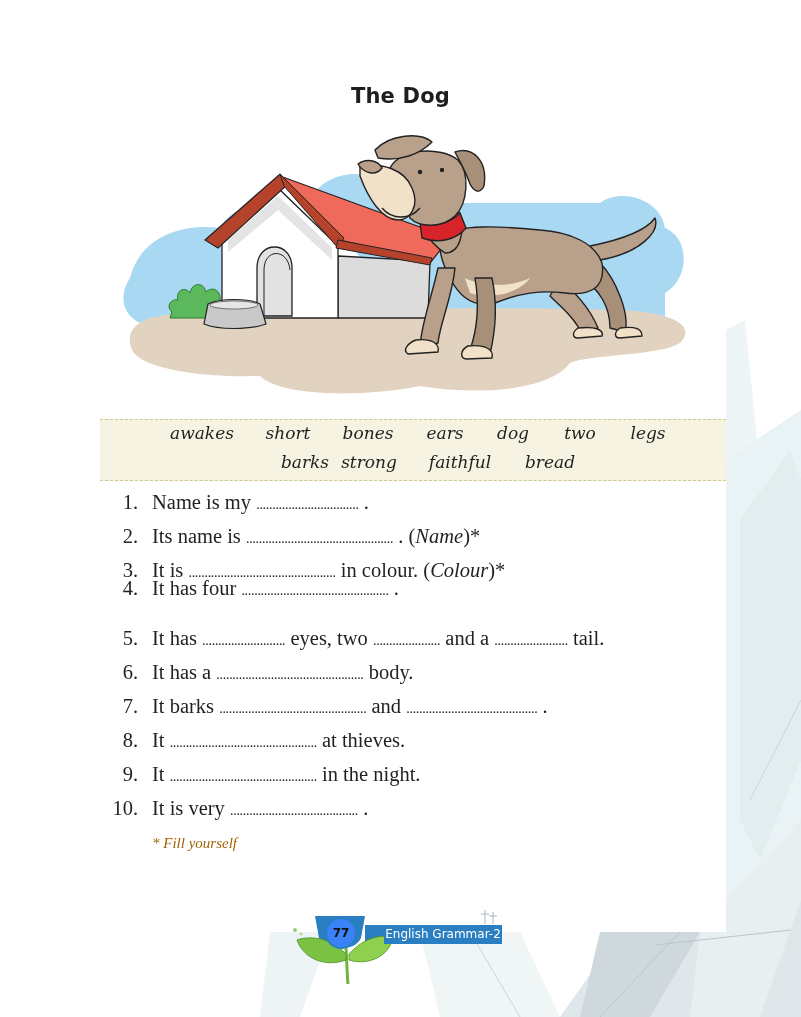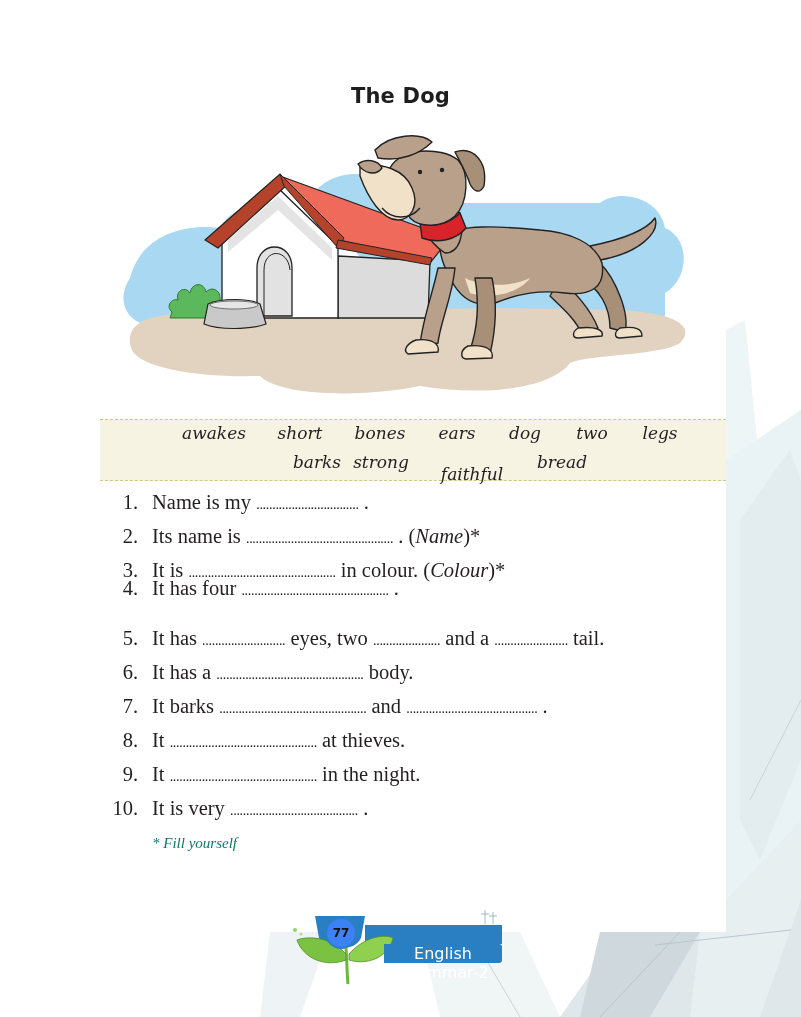--- a/index.html
+++ b/index.html
@@ -21,53 +21,52 @@
     font-weight: 700; font-size: 21px; letter-spacing: 0.2px; color: #1e1e1e;
     z-index: 3;
   }
   .illustration { position: absolute; left: 120px; top: 128px; width: 580px; height: 280px; z-index: 3; }
   .word-box {
     position: absolute; left: 100px; top: 419px; width: 626px; height: 60px;
     background: #f6f3e2;
     border-top: 1.5px dashed #cfc88c; border-bottom: 1.5px dashed #cfc88c;
     z-index: 3;
   }
-  .word-row { position: absolute; left: 16px; width: 100%; height: 24px; text-align: center; }
+  .word-row { position: absolute; left: 4px; width: 100%; height: 24px; text-align: center; }
   .word {
     position: absolute; font-style: italic; font-size: 17px; color: #231f20;
     font-family: "DejaVu Serif", "Liberation Serif", serif;
     transform: translateX(-50%); white-space: nowrap;
   }
   .questions { position: absolute; left: 100px; top: 486px; width: 640px; z-index: 3; }
   .q {
     position: absolute; left: 0; height: 30px; white-space: nowrap;
     font-family: "Liberation Serif", "DejaVu Serif", serif;
     font-size: 20.5px; line-height: 30px; color: #231f20;
   }
   .q .num { display: inline-block; width: 38px; text-align: right; margin-right: 14px; }
   .q .it { font-style: italic; text-align: center; }
   .dots { letter-spacing: -0.3px; font-size: 14px; vertical-align: baseline; }
   .footnote {
     position: absolute; left: 152px; top: 835px; font-style: italic; font-size: 15px;
-    font-family: "Liberation Serif", "DejaVu Serif", serif; z-index: 3; color: #0f766e;
+    font-family: "Liberation Serif", "DejaVu Serif", serif; z-index: 3; color: #a16207;
   }
   .footer-badge { position: absolute; left: 285px; top: 908px; width: 225px; height: 80px; z-index: 4; }
   .page-num {
     position: absolute; left: 40px; top: 9px; width: 28px; height: 28px; border-radius: 50%;
     background: #3b82f6; border: 2.5px solid #2a7fc2; text-align: center;
     font-family: "DejaVu Sans", "Liberation Sans", sans-serif; font-weight: 700;
     font-size: 12px; line-height: 28px; color: #111; z-index: 2;
   }
   .book-label {
     position: absolute; left: 99px; top: 17px; width: 118px; height: 19px;
     background: #2a7fc2; color: #fff;
-    font-family: "DejaVu Sans", "Liberation Sans", sans-serif; font-size: 16px;
+    font-family: "DejaVu Sans", "Liberation Sans", sans-serif; font-size: 12px;
     line-height: 19px; text-align: center; z-index: 2;
     border-radius: 0 3px 3px 0;
-    margin-top: 19px;
   }
 </style>
 </head>
 <body>
 
 <svg class="bg-shards" viewBox="0 0 801 1017" xmlns="http://www.w3.org/2000/svg">
   <rect width="801" height="1017" fill="#ffffff"></rect>
   <polygon points="726,330 745,320 760,470 740,700 726,720" fill="#eef5f6"></polygon>
   <polygon points="726,460 801,410 801,1017 726,1017" fill="#e9f2f4"></polygon>
   <polygon points="740,520 790,450 801,480 801,760 760,860 740,820" fill="#e3edef"></polygon>
@@ -155,21 +154,21 @@
     <span class="word" style="left:184px;">short</span>
     <span class="word" style="left:264px;">bones</span>
     <span class="word" style="left:341px;">ears</span>
     <span class="word" style="left:409px;">dog</span>
     <span class="word" style="left:476px;">two</span>
     <span class="word" style="left:544px;">legs</span>
   </div>
   <div class="word-row" style="top:32px;">
     <span class="word" style="left:181px;margin-left:20px;">barks</span>
     <span class="word" style="left:265px;">strong</span>
-    <span class="word" style="left:356px;margin-top:12px;">faithful</span>
+    <span class="word" style="left:356px;">faithful</span>
     <span class="word" style="left:446px;">bread</span>
   </div>
 </div>
 
 <div class="questions">
   <div class="q" style="top:1px;">
     <span class="num">1.</span><span>Name is my</span> <span class="dots">................................</span> <span>.</span>
   </div>
   <div class="q" style="top:35px;">
     <span class="num">2.</span><span>Its name is</span> <span class="dots">..............................................</span> <span>. (</span><span class="it">Name</span><span>)*</span>

